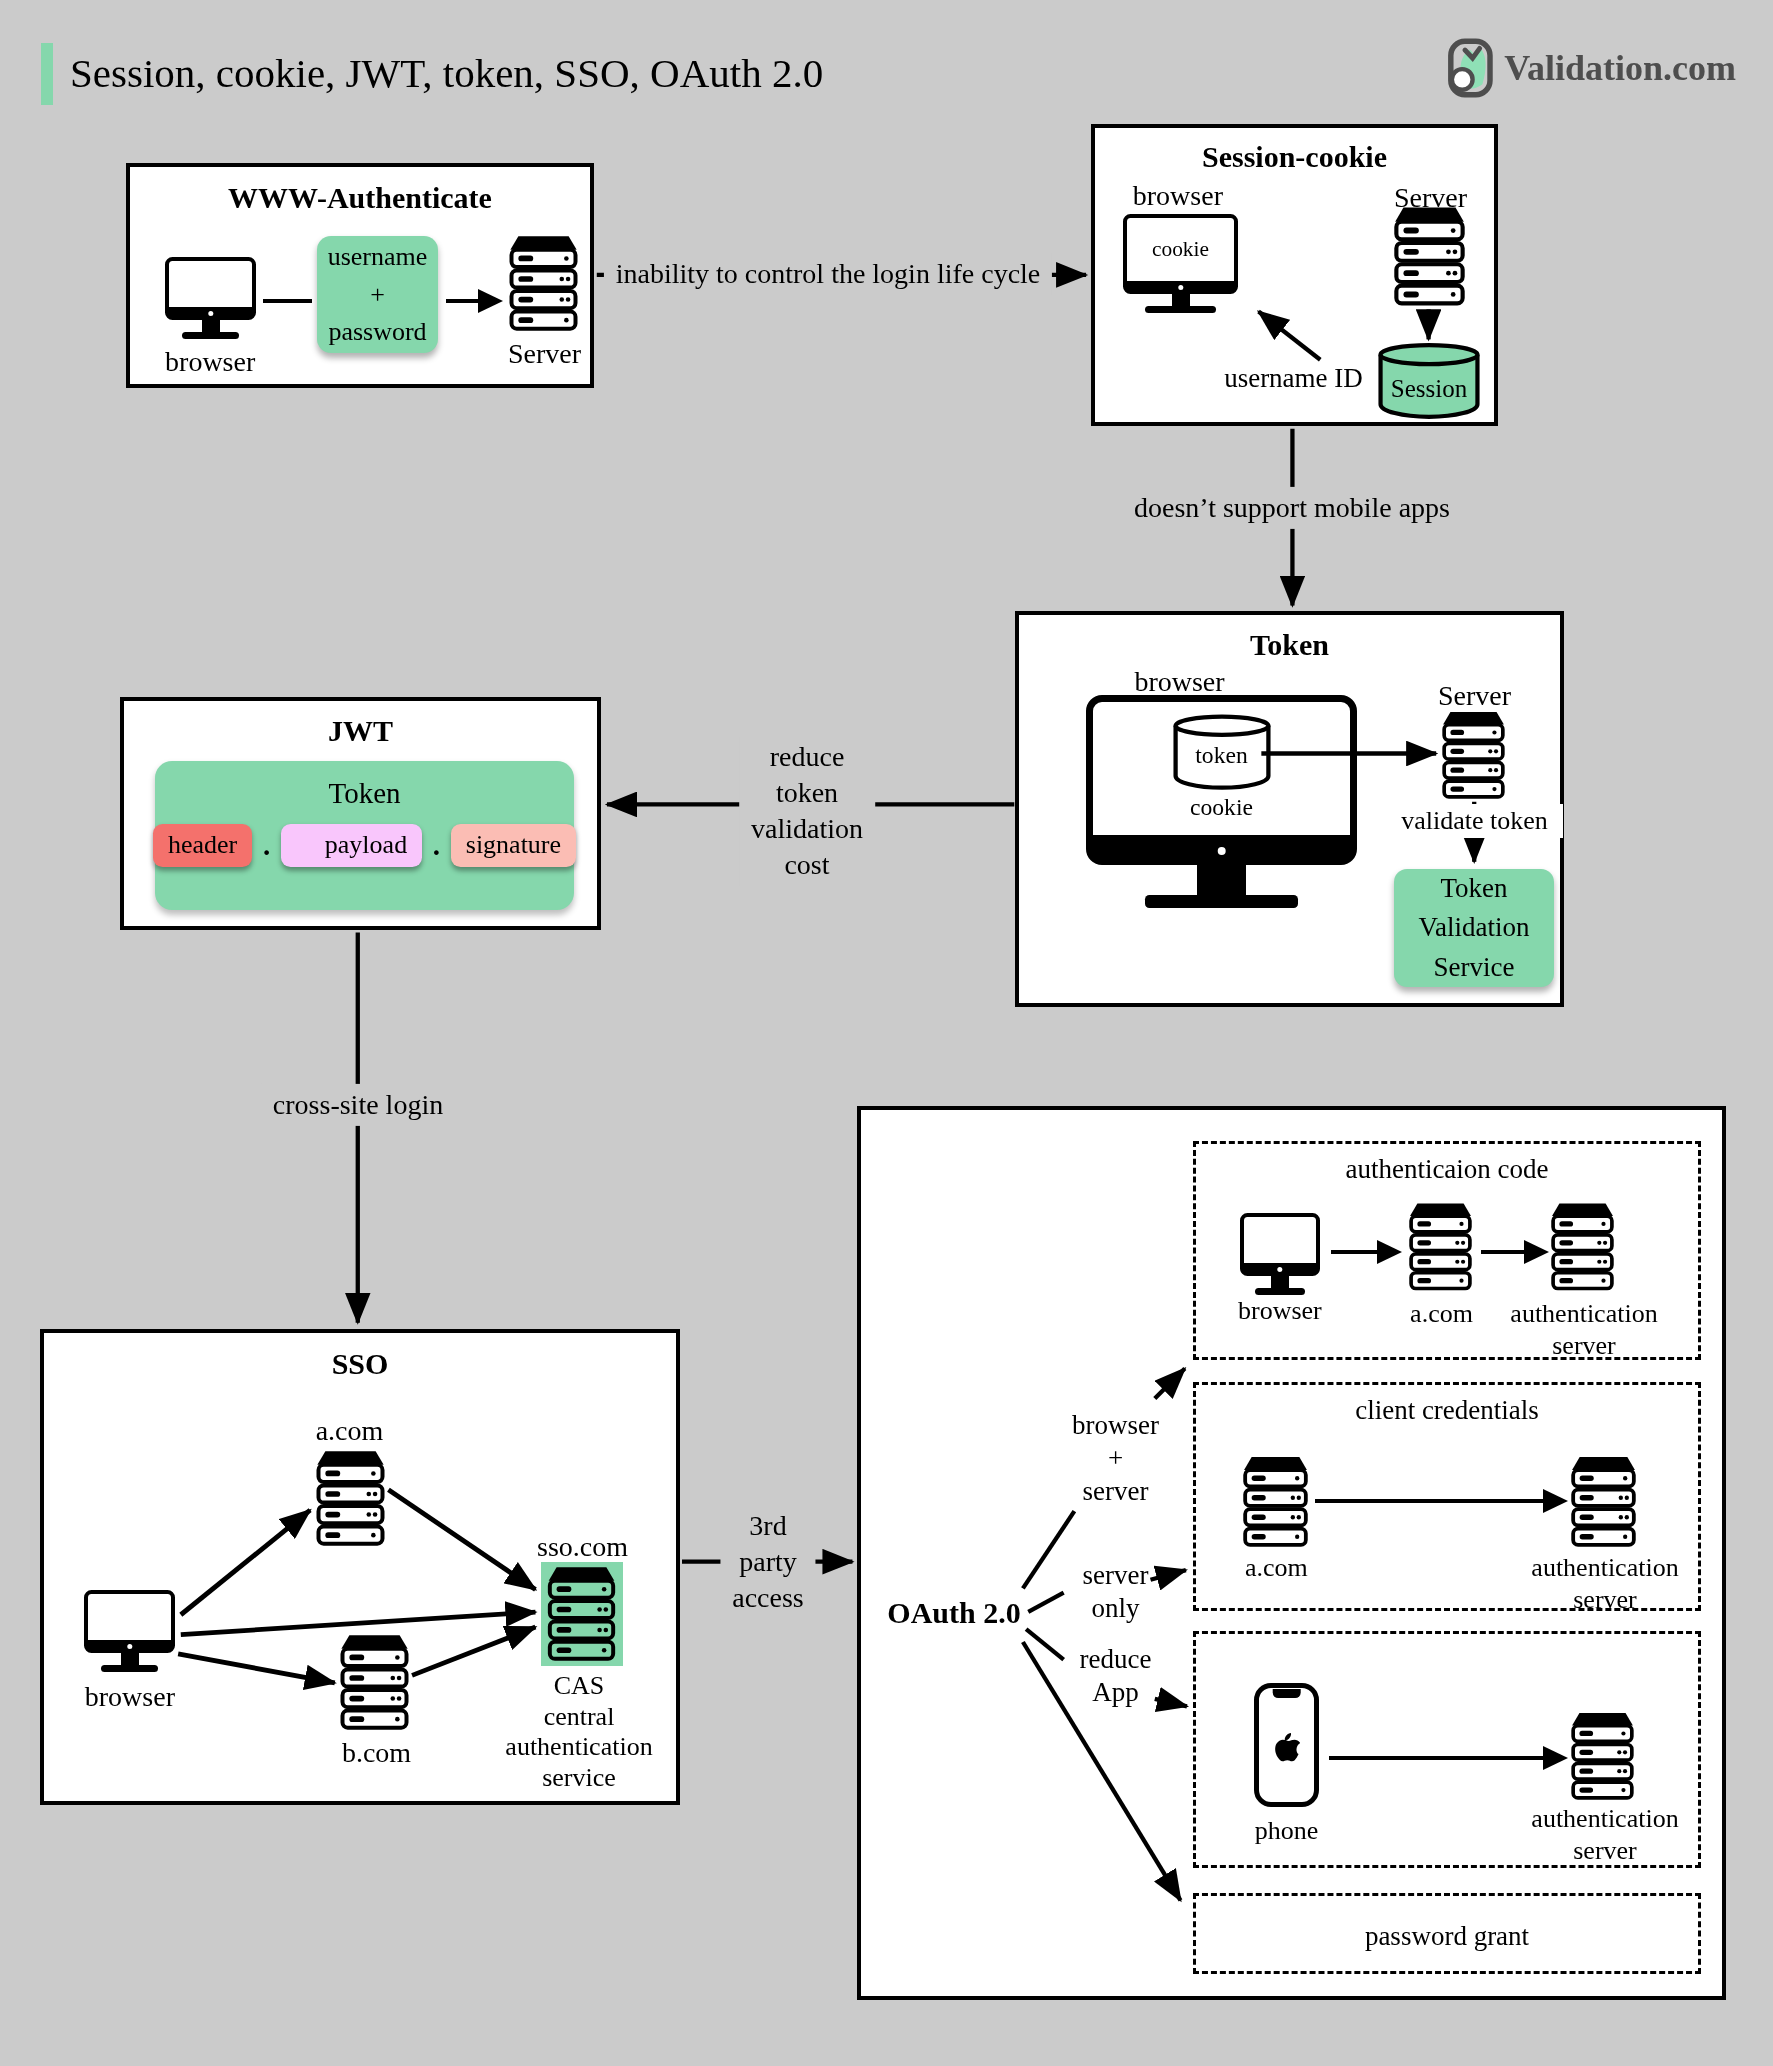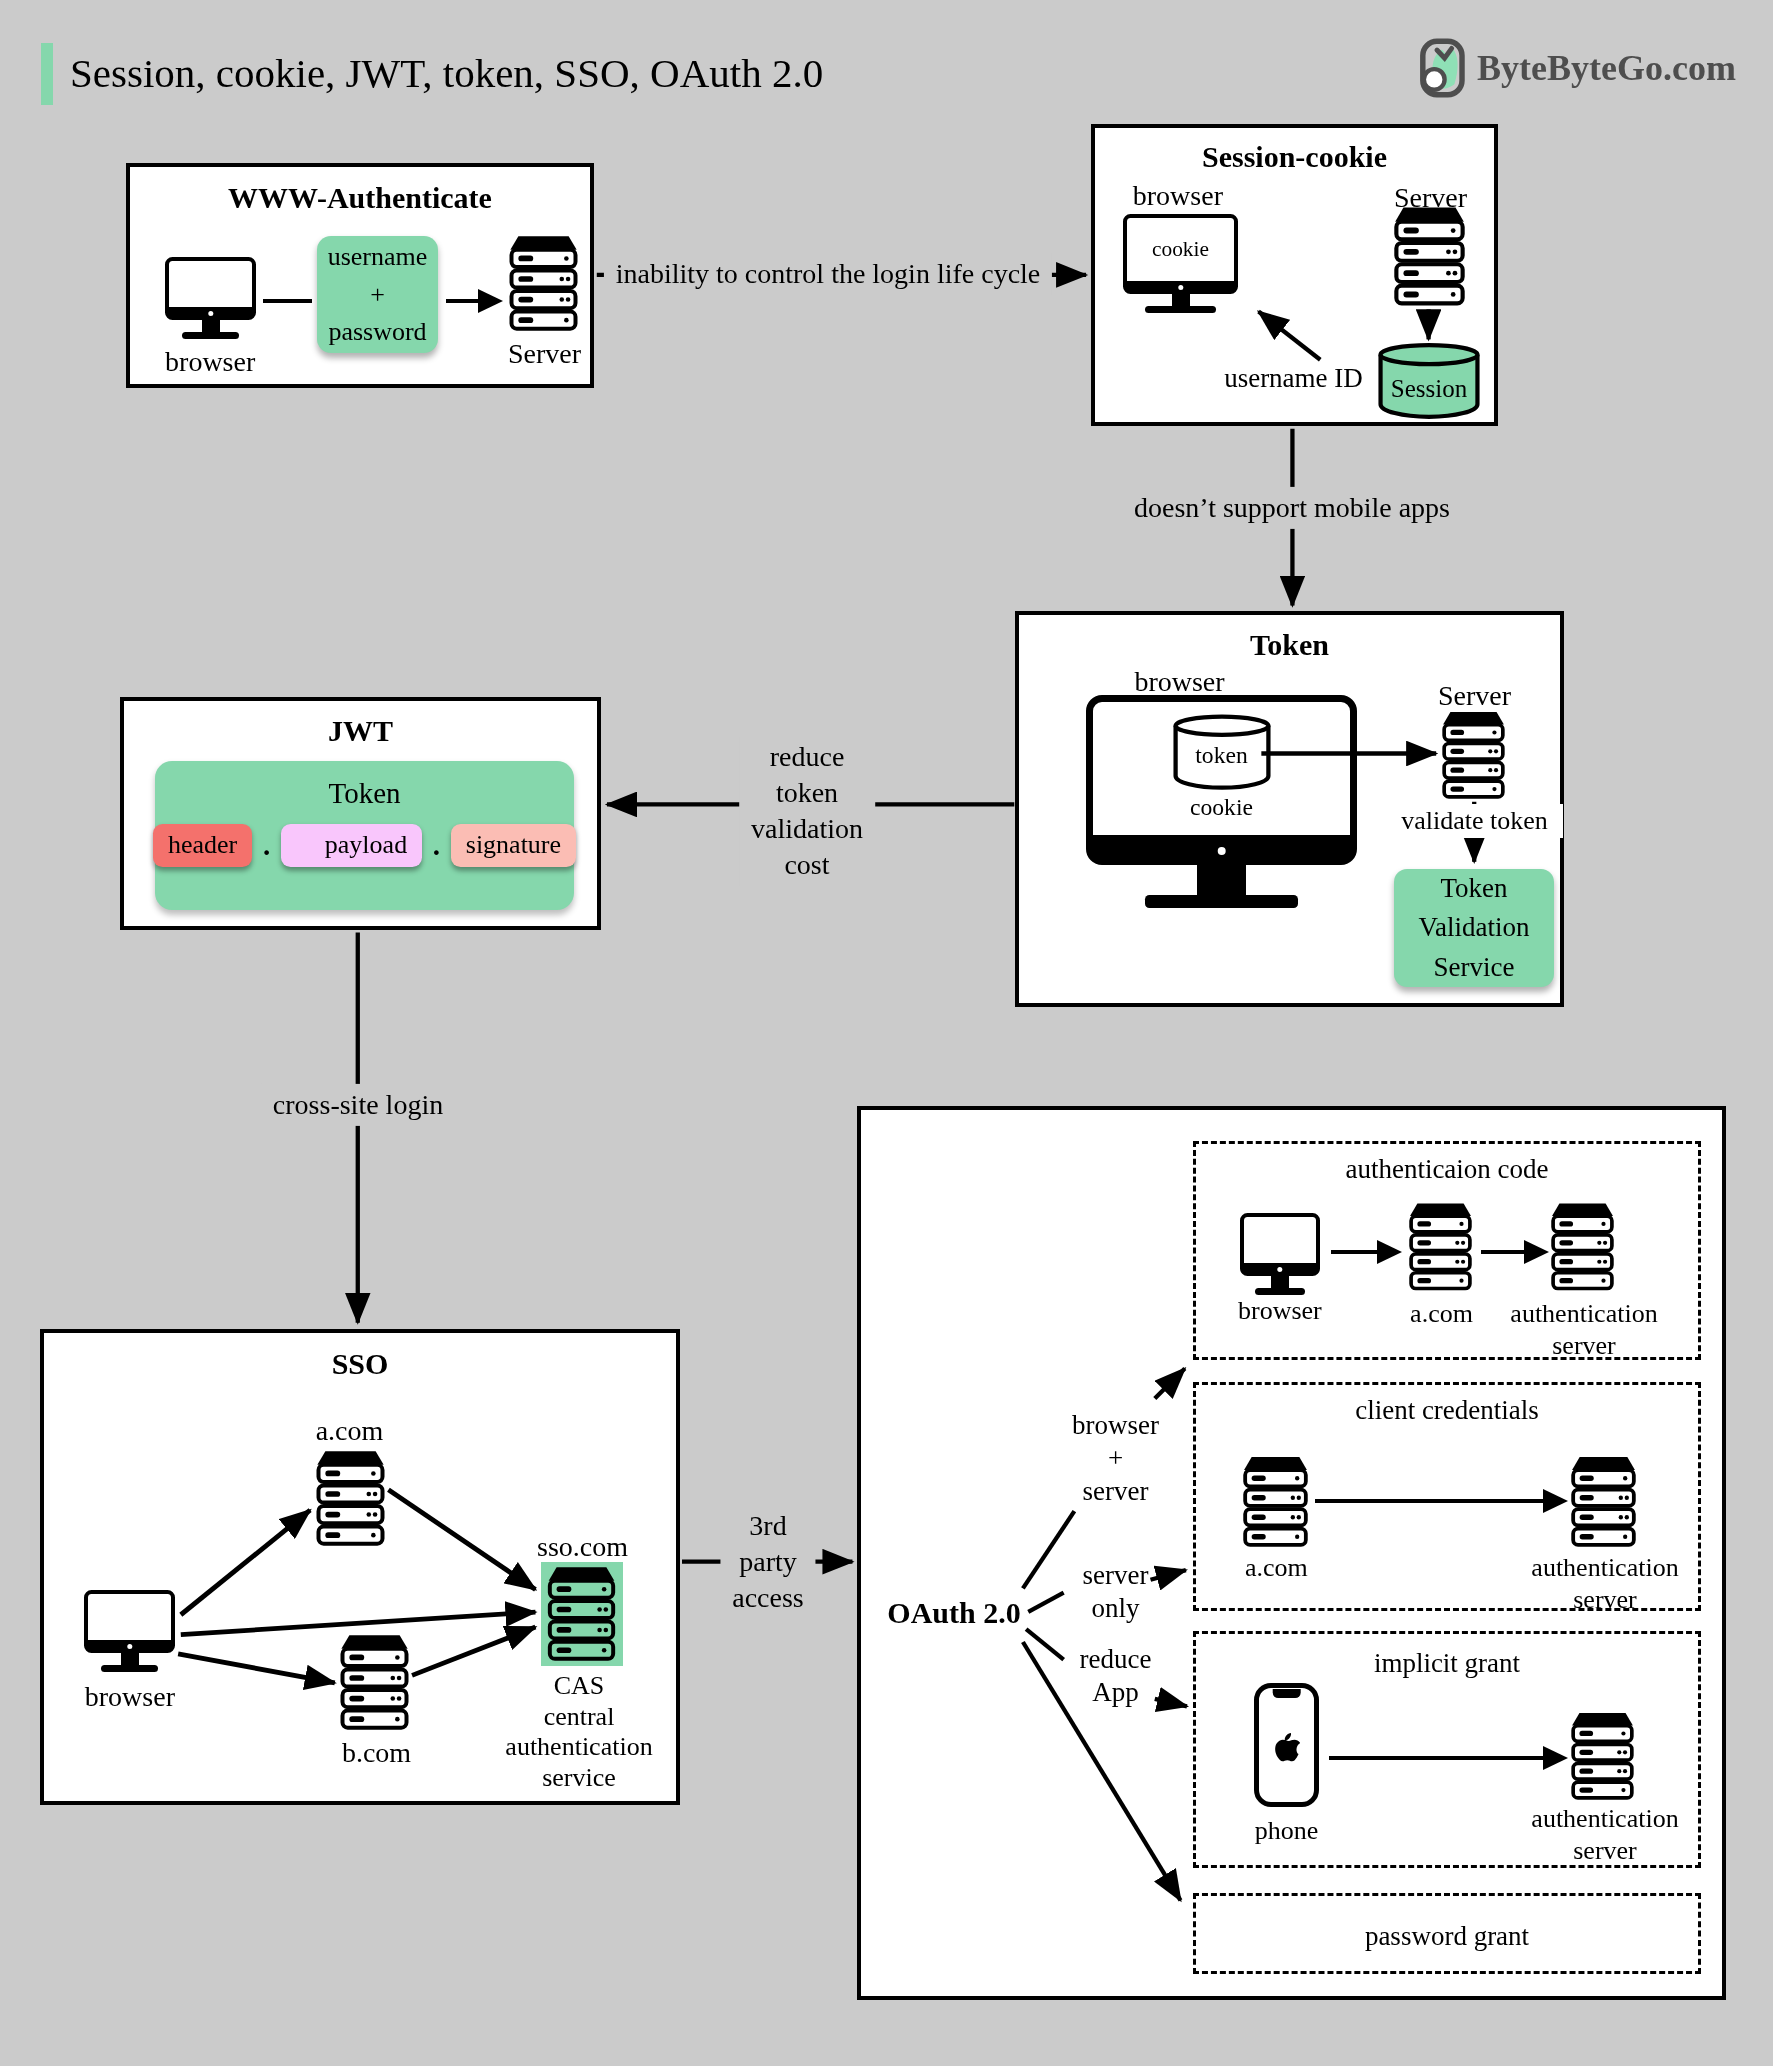--- a/index.html
+++ b/index.html
@@ -79,21 +79,21 @@
   <div class="accent" style="left:41px; top:43px; width:11.8px; height:62px;"></div>
   <div class="page-title" style="left:70px; top:49px;">Session, cookie, JWT, token, SSO, OAuth 2.0</div>
 
   <div class="brand" style="right:38px; top:38px;">
     <svg width="49" height="60" viewBox="0 0 90 110">
       <rect x="7" y="6" width="72" height="98" rx="26" fill="none" stroke="#4e4e4e" stroke-width="10"></rect>
       <path d="M30 86 C20 60 24 32 42 21 L51 31 L61 19 C73 30 74 56 65 85 C53 95 39 95 30 86 Z" fill="#8fe0b6"></path>
       <path d="M33 22 L47 37 L60 19" stroke="#4e4e4e" stroke-width="9" fill="none" stroke-linecap="round"></path>
       <circle cx="28" cy="76" r="19" fill="#fff" stroke="#4e4e4e" stroke-width="8"></circle>
     </svg>
-    <span class="brand-text">ByteByteGo.com</span>
+    <span class="brand-text">Validation.com</span>
   </div>
 
   <svg class="wire-svg" viewBox="0 0 3309 3855" width="1774" height="2066">
     <defs>
       <marker id="mkg" markerUnits="userSpaceOnUse" markerWidth="64" markerHeight="48" refX="56" refY="24" orient="auto">
         <path d="M0 0 L60 24 L0 48 Z" fill="#000"></path>
       </marker>
     </defs>
     <g stroke="#000" stroke-width="8">
       <line x1="1113" y1="513" x2="2026" y2="513" marker-end="url(#mkg)"></line>
@@ -519,21 +519,20 @@
             <circle cx="103" cy="113" r="4"></circle>
           <rect x="16" y="144" width="26" height="10" rx="5"></rect>
             <circle cx="100" cy="149" r="4"></circle>
         </g>
       </svg>
       <div class="lbl" style="left:315px; top:167px; width:188px; font-size:26px;">authentication
 server</div>
     </div>
 
     <div class="dashed" style="left:332px; top:521px; width:508px; height:237px;">
-      <div class="lbl" style="left:0; top:13px; width:100%; font-size:27px;">implicit grant</div>
       <div class="phone" style="left:58px; top:49px; width:65px; height:124px;">
         <div class="notch"></div>
         <svg style="position:absolute; left:50%; top:50%; transform:translate(-50%,-46%);" width="40" height="40" viewBox="0 0 100 100">
           <path d="M78.8 68.6c-1.6 3.6-2.3 5.2-4.4 8.4-2.9 4.4-6.9 9.9-11.9 9.9-4.5 0-5.6-2.9-11.7-2.9-6.1 0-7.4 2.9-11.8 2.9-5 0-8.9-5-11.8-9.4C19.3 65.7 18.5 50.4 24 42.3c3.9-5.8 10-9.2 15.8-9.2 5.9 0 9.6 3 14.5 3 4.7 0 7.6-3 14.4-3 5.1 0 10.5 2.8 14.4 7.6-12.7 7-10.6 25.1-4.3 27.9zM56.3 28.4c2.5-3.2 4.4-7.7 3.7-12.4-4.1.3-8.9 2.9-11.7 6.3-2.5 3-4.6 7.6-3.8 12 4.5.4 9.1-2.6 11.8-5.9z" fill="#000"></path>
         </svg>
       </div>
       <div class="lbl" style="left:26px; top:181px; width:129px; font-size:26px;">phone</div>
       <div class="harrow" style="left:133px; top:122px; width:215px;"></div>
       <svg class="srv" style="position:absolute; left:375px; top:78px;" width="63" height="88" viewBox="0 0 120 168">
         <path d="M16 2 L104 2 L118 26 L2 26 Z" fill="#000"></path>

